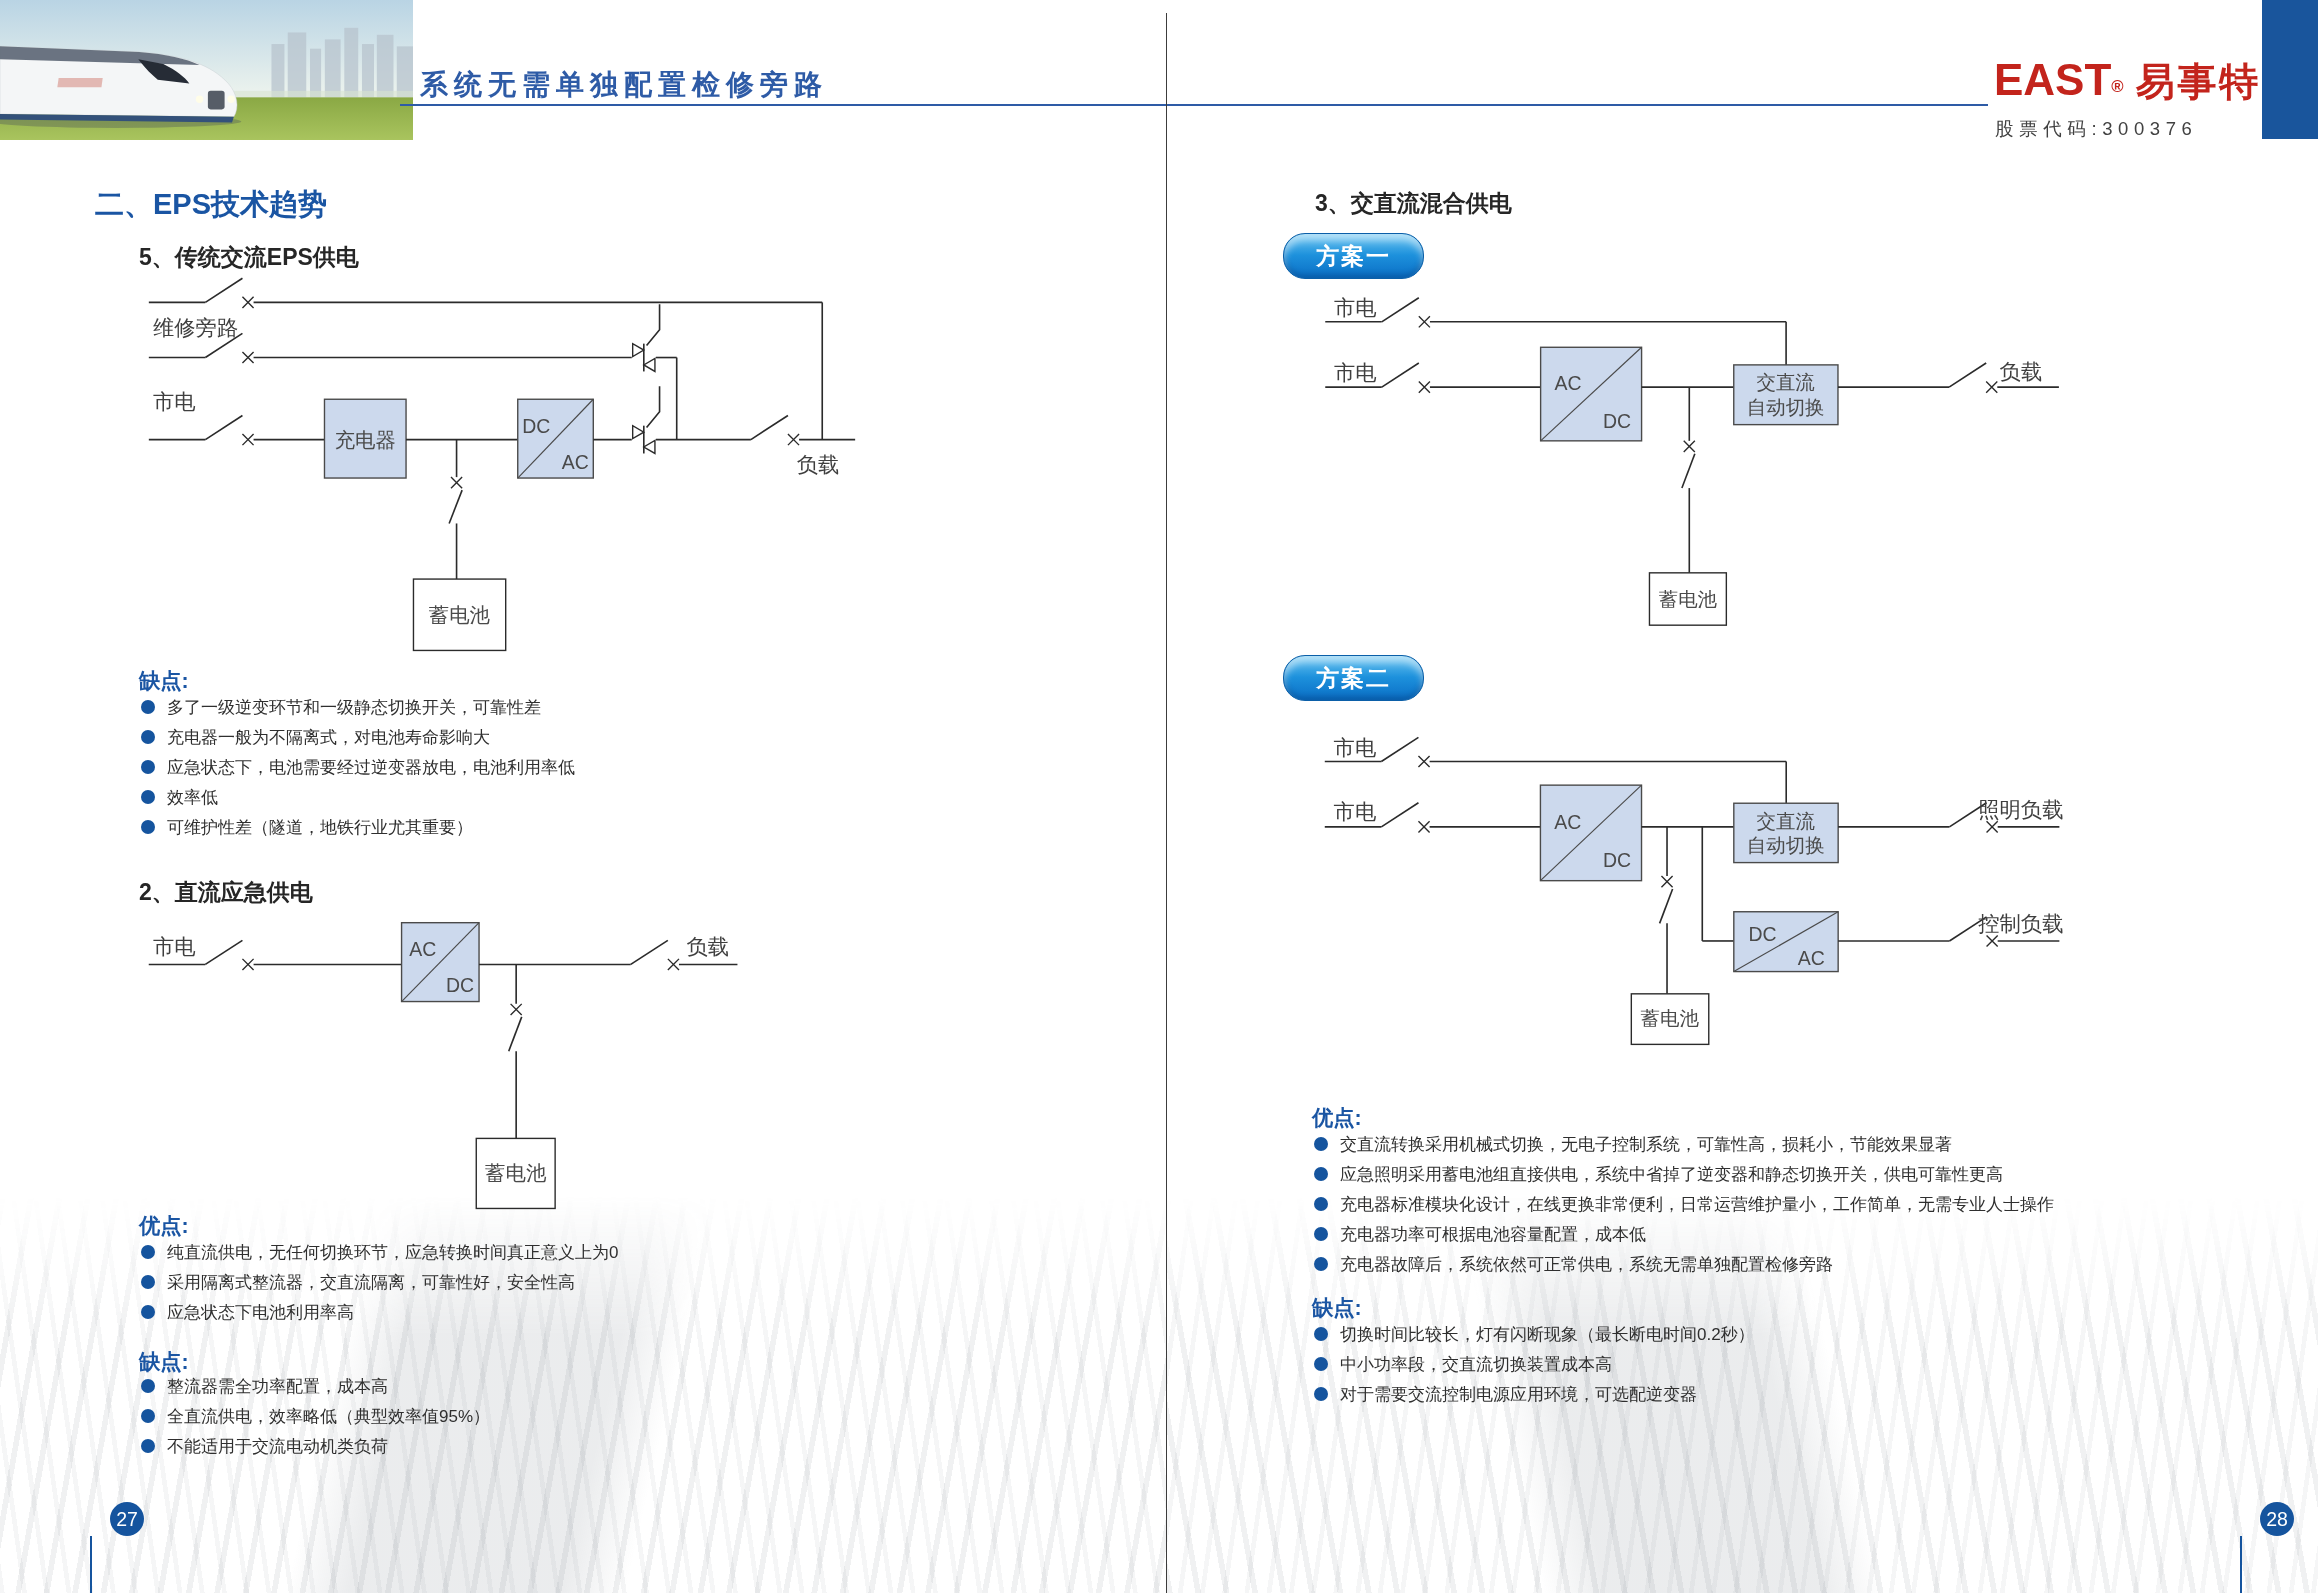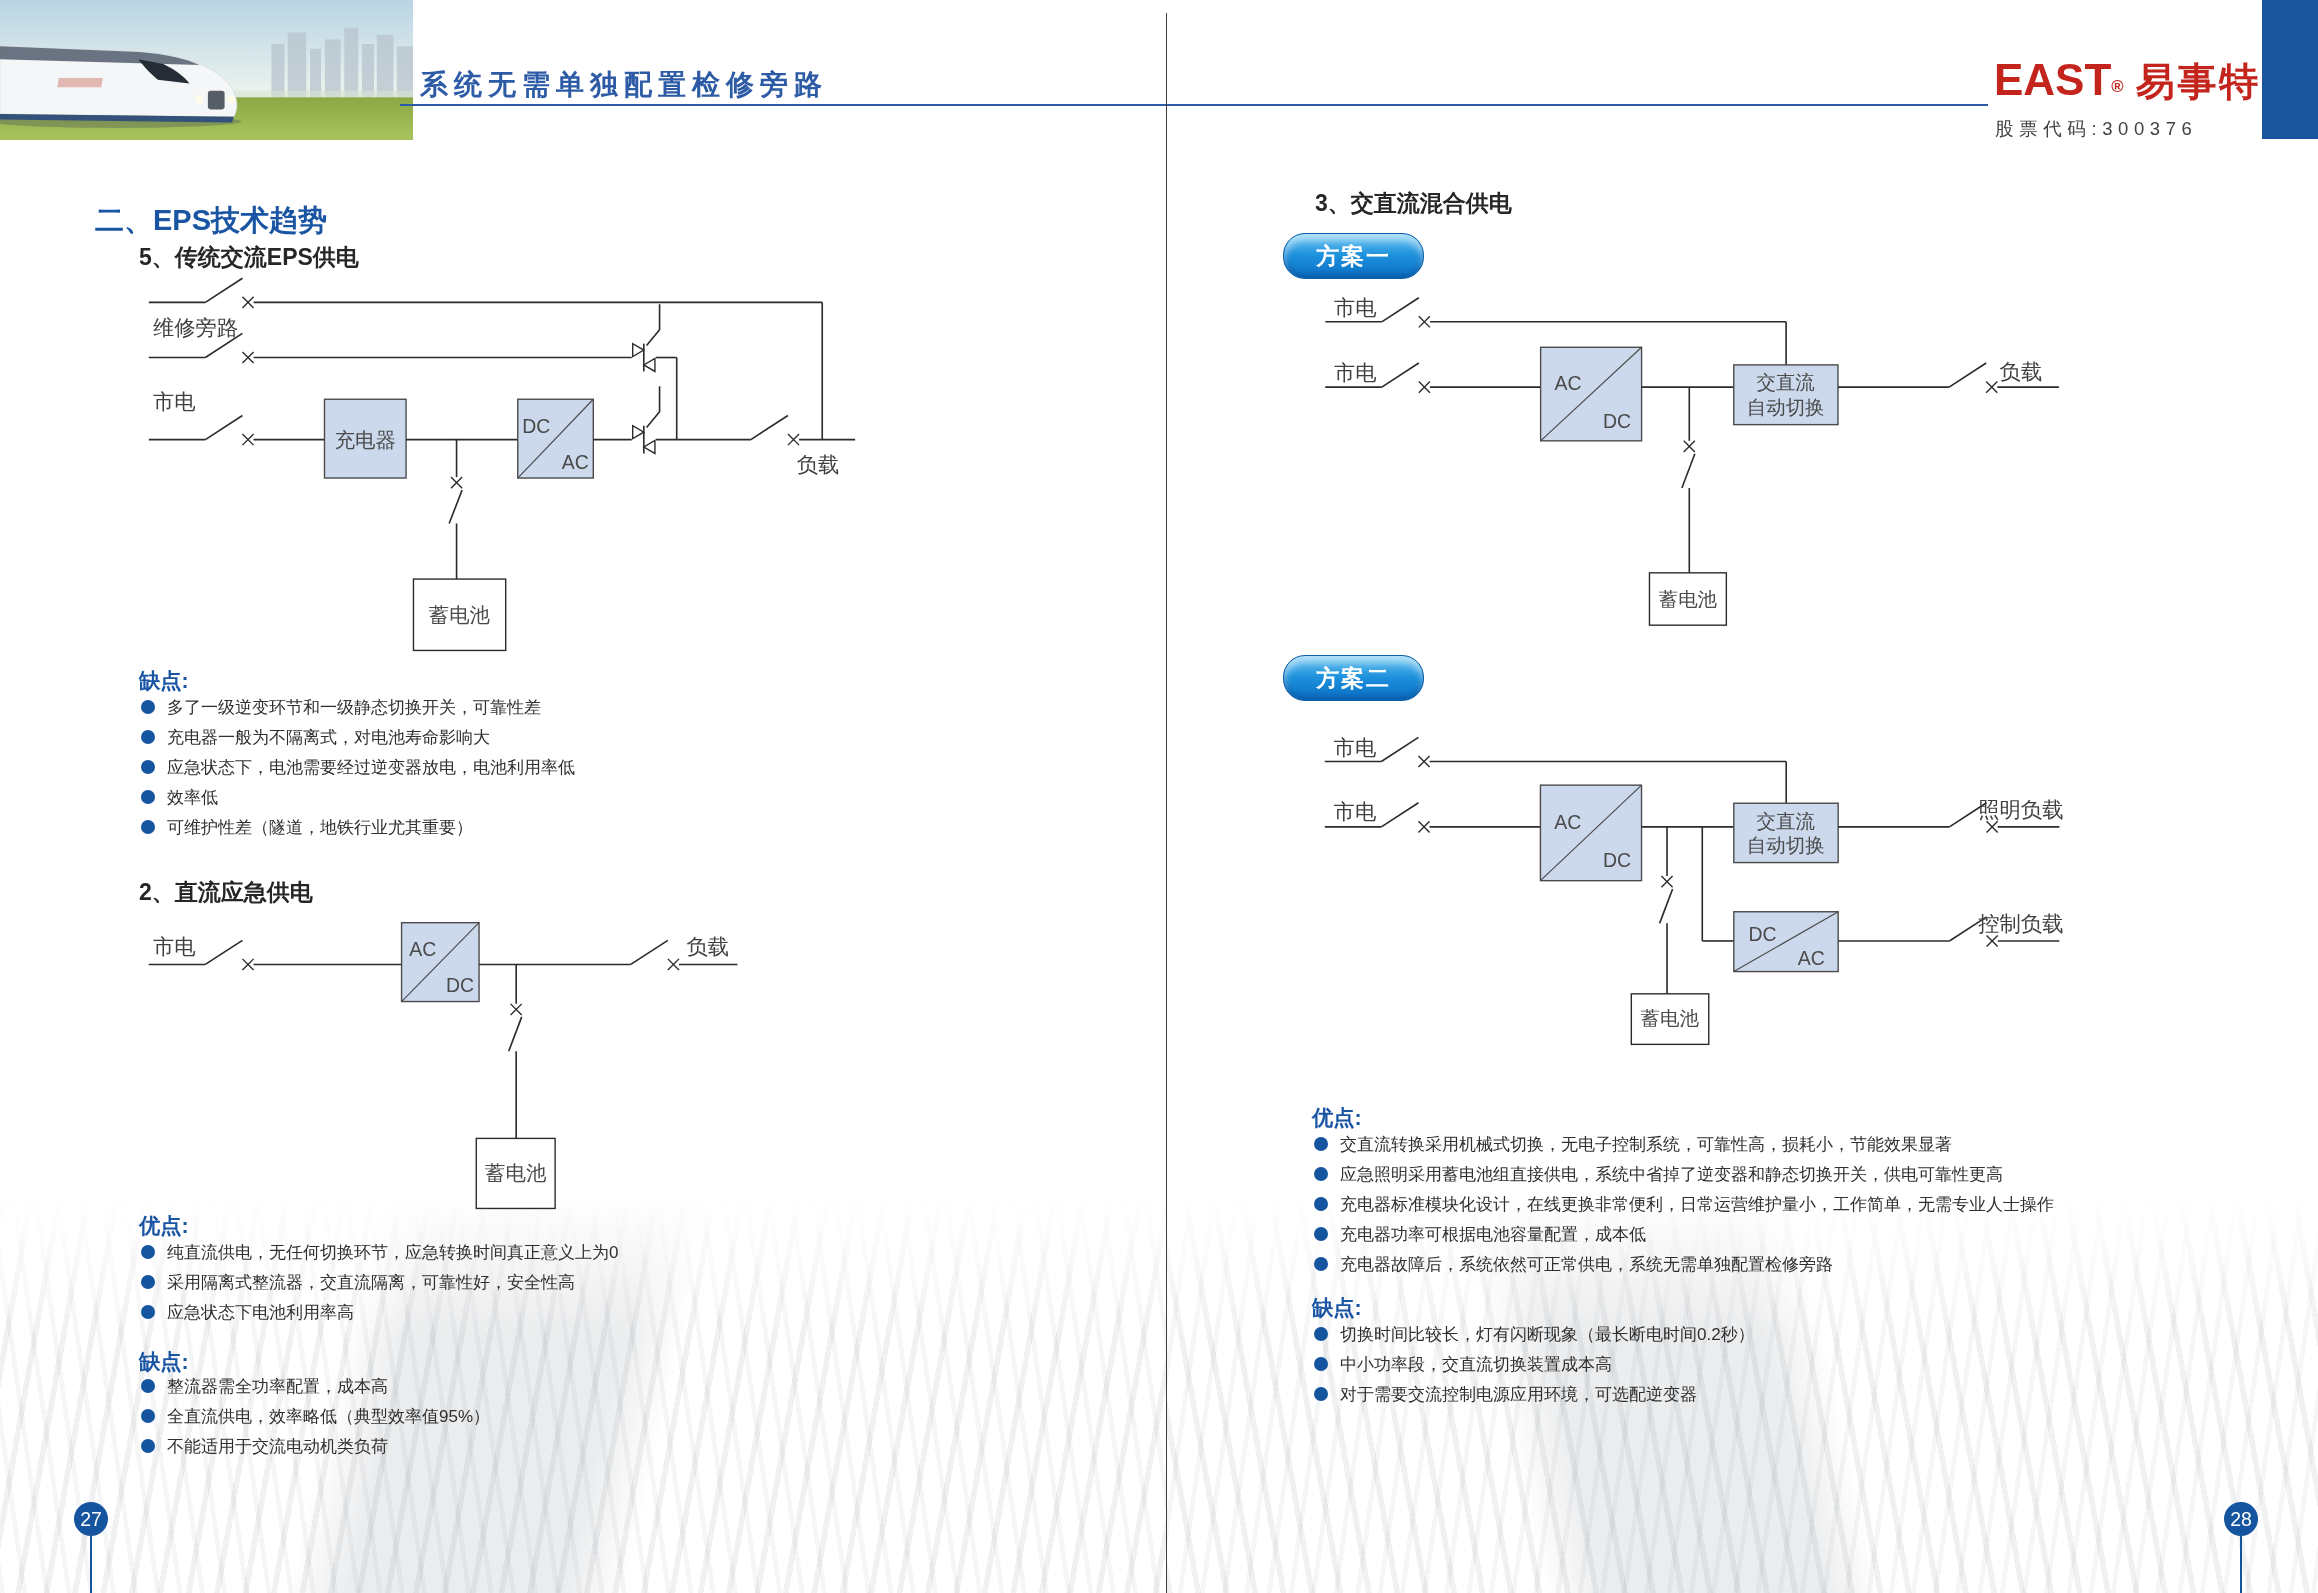--- a/index.html
+++ b/index.html
@@ -25,21 +25,21 @@
   .blist li{height:30px;display:flex;align-items:center;gap:12px;white-space:nowrap;}
   .dot{width:14px;height:14px;border-radius:50%;background:#15549e;flex:0 0 auto;}
   
   .badge{position:absolute;width:139px;height:44px;border-radius:22px;
          background:linear-gradient(180deg,#6cc6f2 0%,#1d91dc 48%,#0a6ec5 100%);
          border:1.9px solid #0b5fa8;color:#fff;font-size:23px;font-weight:700;letter-spacing:1.9px;
          display:flex;align-items:center;justify-content:center;
          box-shadow:inset 0 6.5px 7.4px rgba(255,255,255,.5), inset 0 -3.7px 5.6px rgba(0,40,90,.25);}
   
   .pgc{position:absolute;width:34px;height:34px;border-radius:50%;background:#15549e;color:#fff;
-       font-size:19.5px;display:flex;align-items:center;justify-content:center;}
+       font-size:19.5px;display:flex;align-items:center;justify-content:center;margin-left:36px;}
   .pgline{position:absolute;width:1.9px;background:#15549e;}
   
   .tracks{position:absolute;top:1196px;height:397px;pointer-events:none;
     background:
       linear-gradient(103deg, transparent 30%, rgba(100,110,120,.13) 35%, rgba(100,110,120,.13) 52%, transparent 57%),
       repeating-linear-gradient(100deg, rgba(90,100,110,.09) 0 5.6px, transparent 5.6px 28px),
       repeating-linear-gradient(82deg, rgba(90,100,110,.06) 0 4.6px, transparent 4.6px 22px);
     -webkit-mask-image:linear-gradient(to bottom,transparent,#000 35%);
             mask-image:linear-gradient(to bottom,transparent,#000 35%);}
   .tracks.left{left:0;width:1166px;}
@@ -106,21 +106,21 @@
   <div class="page-title">系统无需单独配置检修旁路</div>
   <div class="title-underline"></div>
   <div class="center-divider"></div>
 
   <div class="logo-row">
     <span class="east-en">EAST</span><span class="east-reg">®</span><span class="east-cn">易事特</span>
   </div>
   <div class="stock">股票代码:300376</div>
   <div class="corner-block"></div>
 
-  <div class="sec-title" style="left:95px;top:185px;margin-top:16px;">二、EPS技术趋势</div>
+  <div class="sec-title" style="left:95px;top:185px;">二、EPS技术趋势</div>
   <div class="sub-title" style="left:139px;top:242px;">5、传统交流EPS供电</div>
 
   <svg class="diag" style="left:134px;top:260px;" width="723" height="399" viewBox="0 0 1560 860">
 
     <g>
       <line x1="32" y1="91" x2="154" y2="91"></line>
       <line x1="154" y1="91" x2="234" y2="39"></line>
       <path class="xmark" d="M234,79 L258,103 M234,103 L258,79"></path>
       <line x1="258" y1="91" x2="1485" y2="91"></line>
       <line x1="1485" y1="91" x2="1485" y2="387"></line>

